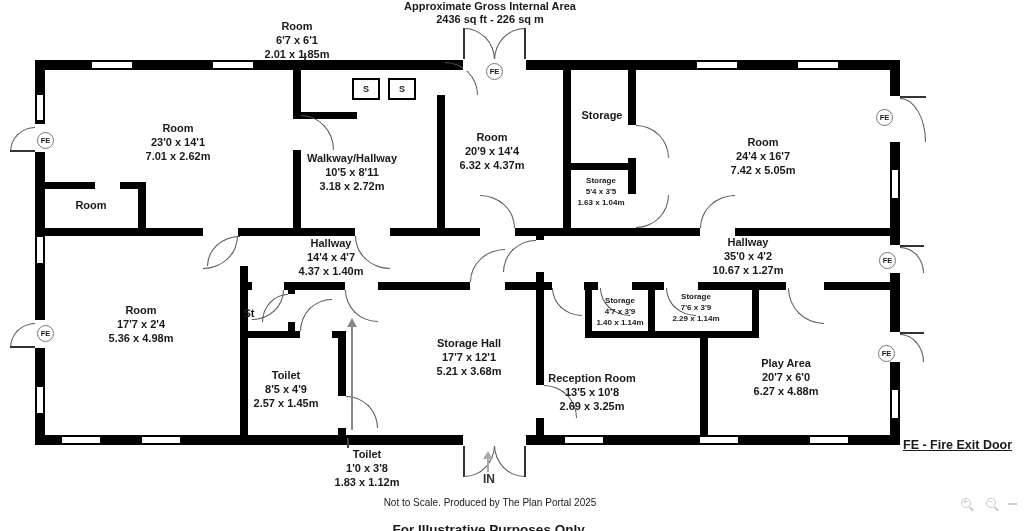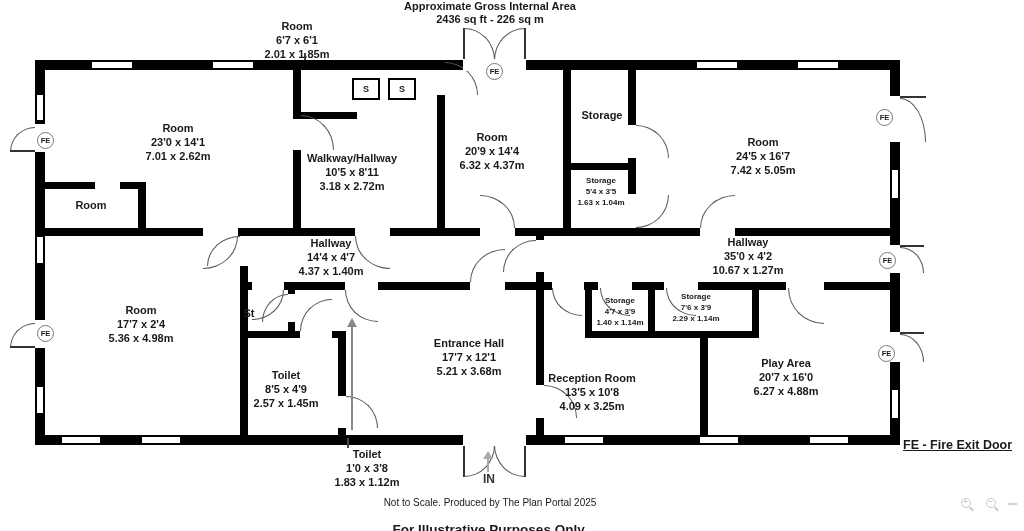--- a/index.html
+++ b/index.html
@@ -231,21 +231,21 @@
 </div>
 
 <div class="rlabel sm" style="left:601px;top:176px;">
   <div>Storage</div>
   <div>5'4 x 3'5</div>
   <div>1.63 x 1.04m</div>
 </div>
 
 <div class="rlabel" style="left:763px;top:136px;">
   <div>Room</div>
-  <div>24'5 x 16'7</div>
+  <div>24'4 x 16'7</div>
   <div>7.42 x 5.05m</div>
 </div>
 
 <div class="rlabel" style="left:91px;top:199px;">
   <div>Room</div>
 </div>
 
 <div class="rlabel" style="left:331px;top:237px;">
   <div>Hallway</div>
   <div>14'4 x 4'7</div>
@@ -268,46 +268,46 @@
   <div>St</div>
 </div>
 
 <div class="rlabel" style="left:286px;top:369px;">
   <div>Toilet</div>
   <div>8'5 x 4'9</div>
   <div>2.57 x 1.45m</div>
 </div>
 
 <div class="rlabel" style="left:469px;top:337px;">
-  <div>Entrance Hall</div>
+  <div>Storage Hall</div>
   <div>17'7 x 12'1</div>
   <div>5.21 x 3.68m</div>
 </div>
 
 <div class="rlabel sm" style="left:620px;top:296px;">
   <div>Storage</div>
   <div>4'7 x 3'9</div>
   <div>1.40 x 1.14m</div>
 </div>
 
 <div class="rlabel sm" style="left:696px;top:292px;">
   <div>Storage</div>
   <div>7'6 x 3'9</div>
   <div>2.29 x 1.14m</div>
 </div>
 
 <div class="rlabel" style="left:592px;top:372px;">
   <div>Reception Room</div>
   <div>13'5 x 10'8</div>
-  <div>4.09 x 3.25m</div>
+  <div>2.69 x 3.25m</div>
 </div>
 
 <div class="rlabel" style="left:786px;top:357px;">
   <div>Play Area</div>
-  <div>20'7 x 16'0</div>
+  <div>20'7 x 6'0</div>
   <div>6.27 x 4.88m</div>
 </div>
 
 <div class="tick" style="left:347px;top:438px;width:2px;height:10px;"></div>
 <div class="rlabel" style="left:367px;top:448px;">
   <div>Toilet</div>
   <div>1'0 x 3'8</div>
   <div>1.83 x 1.12m</div>
 </div>
 

